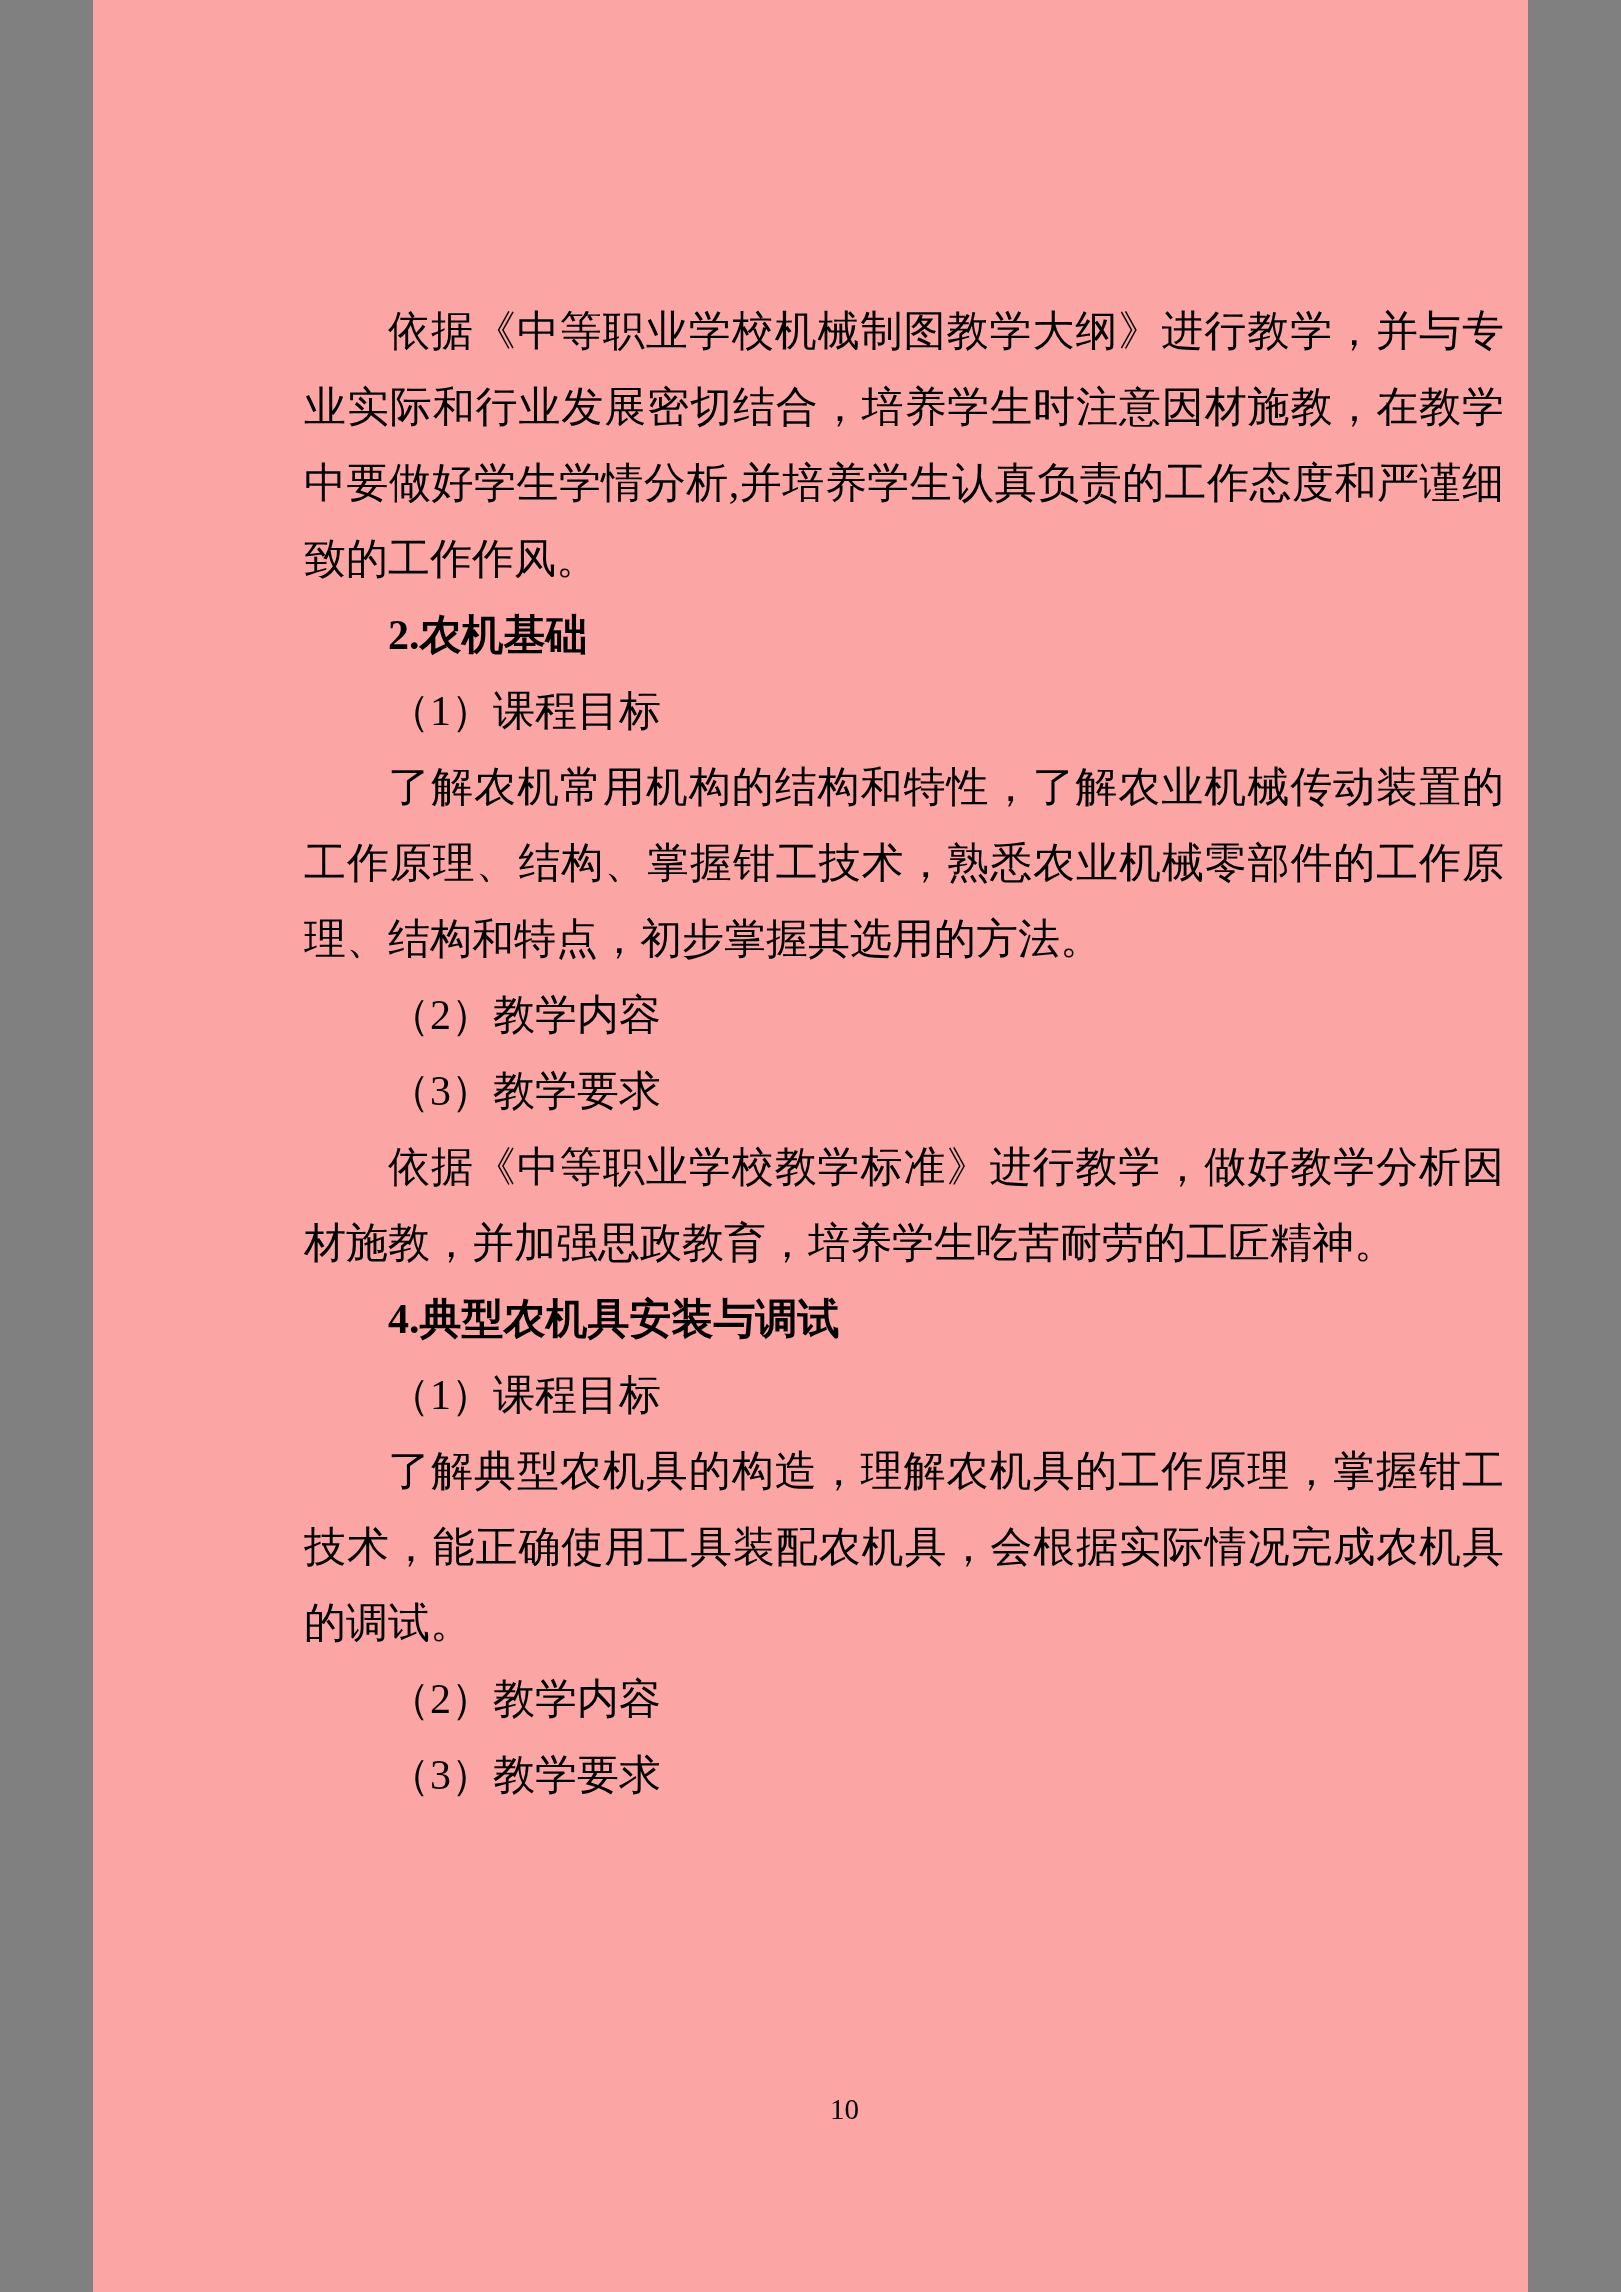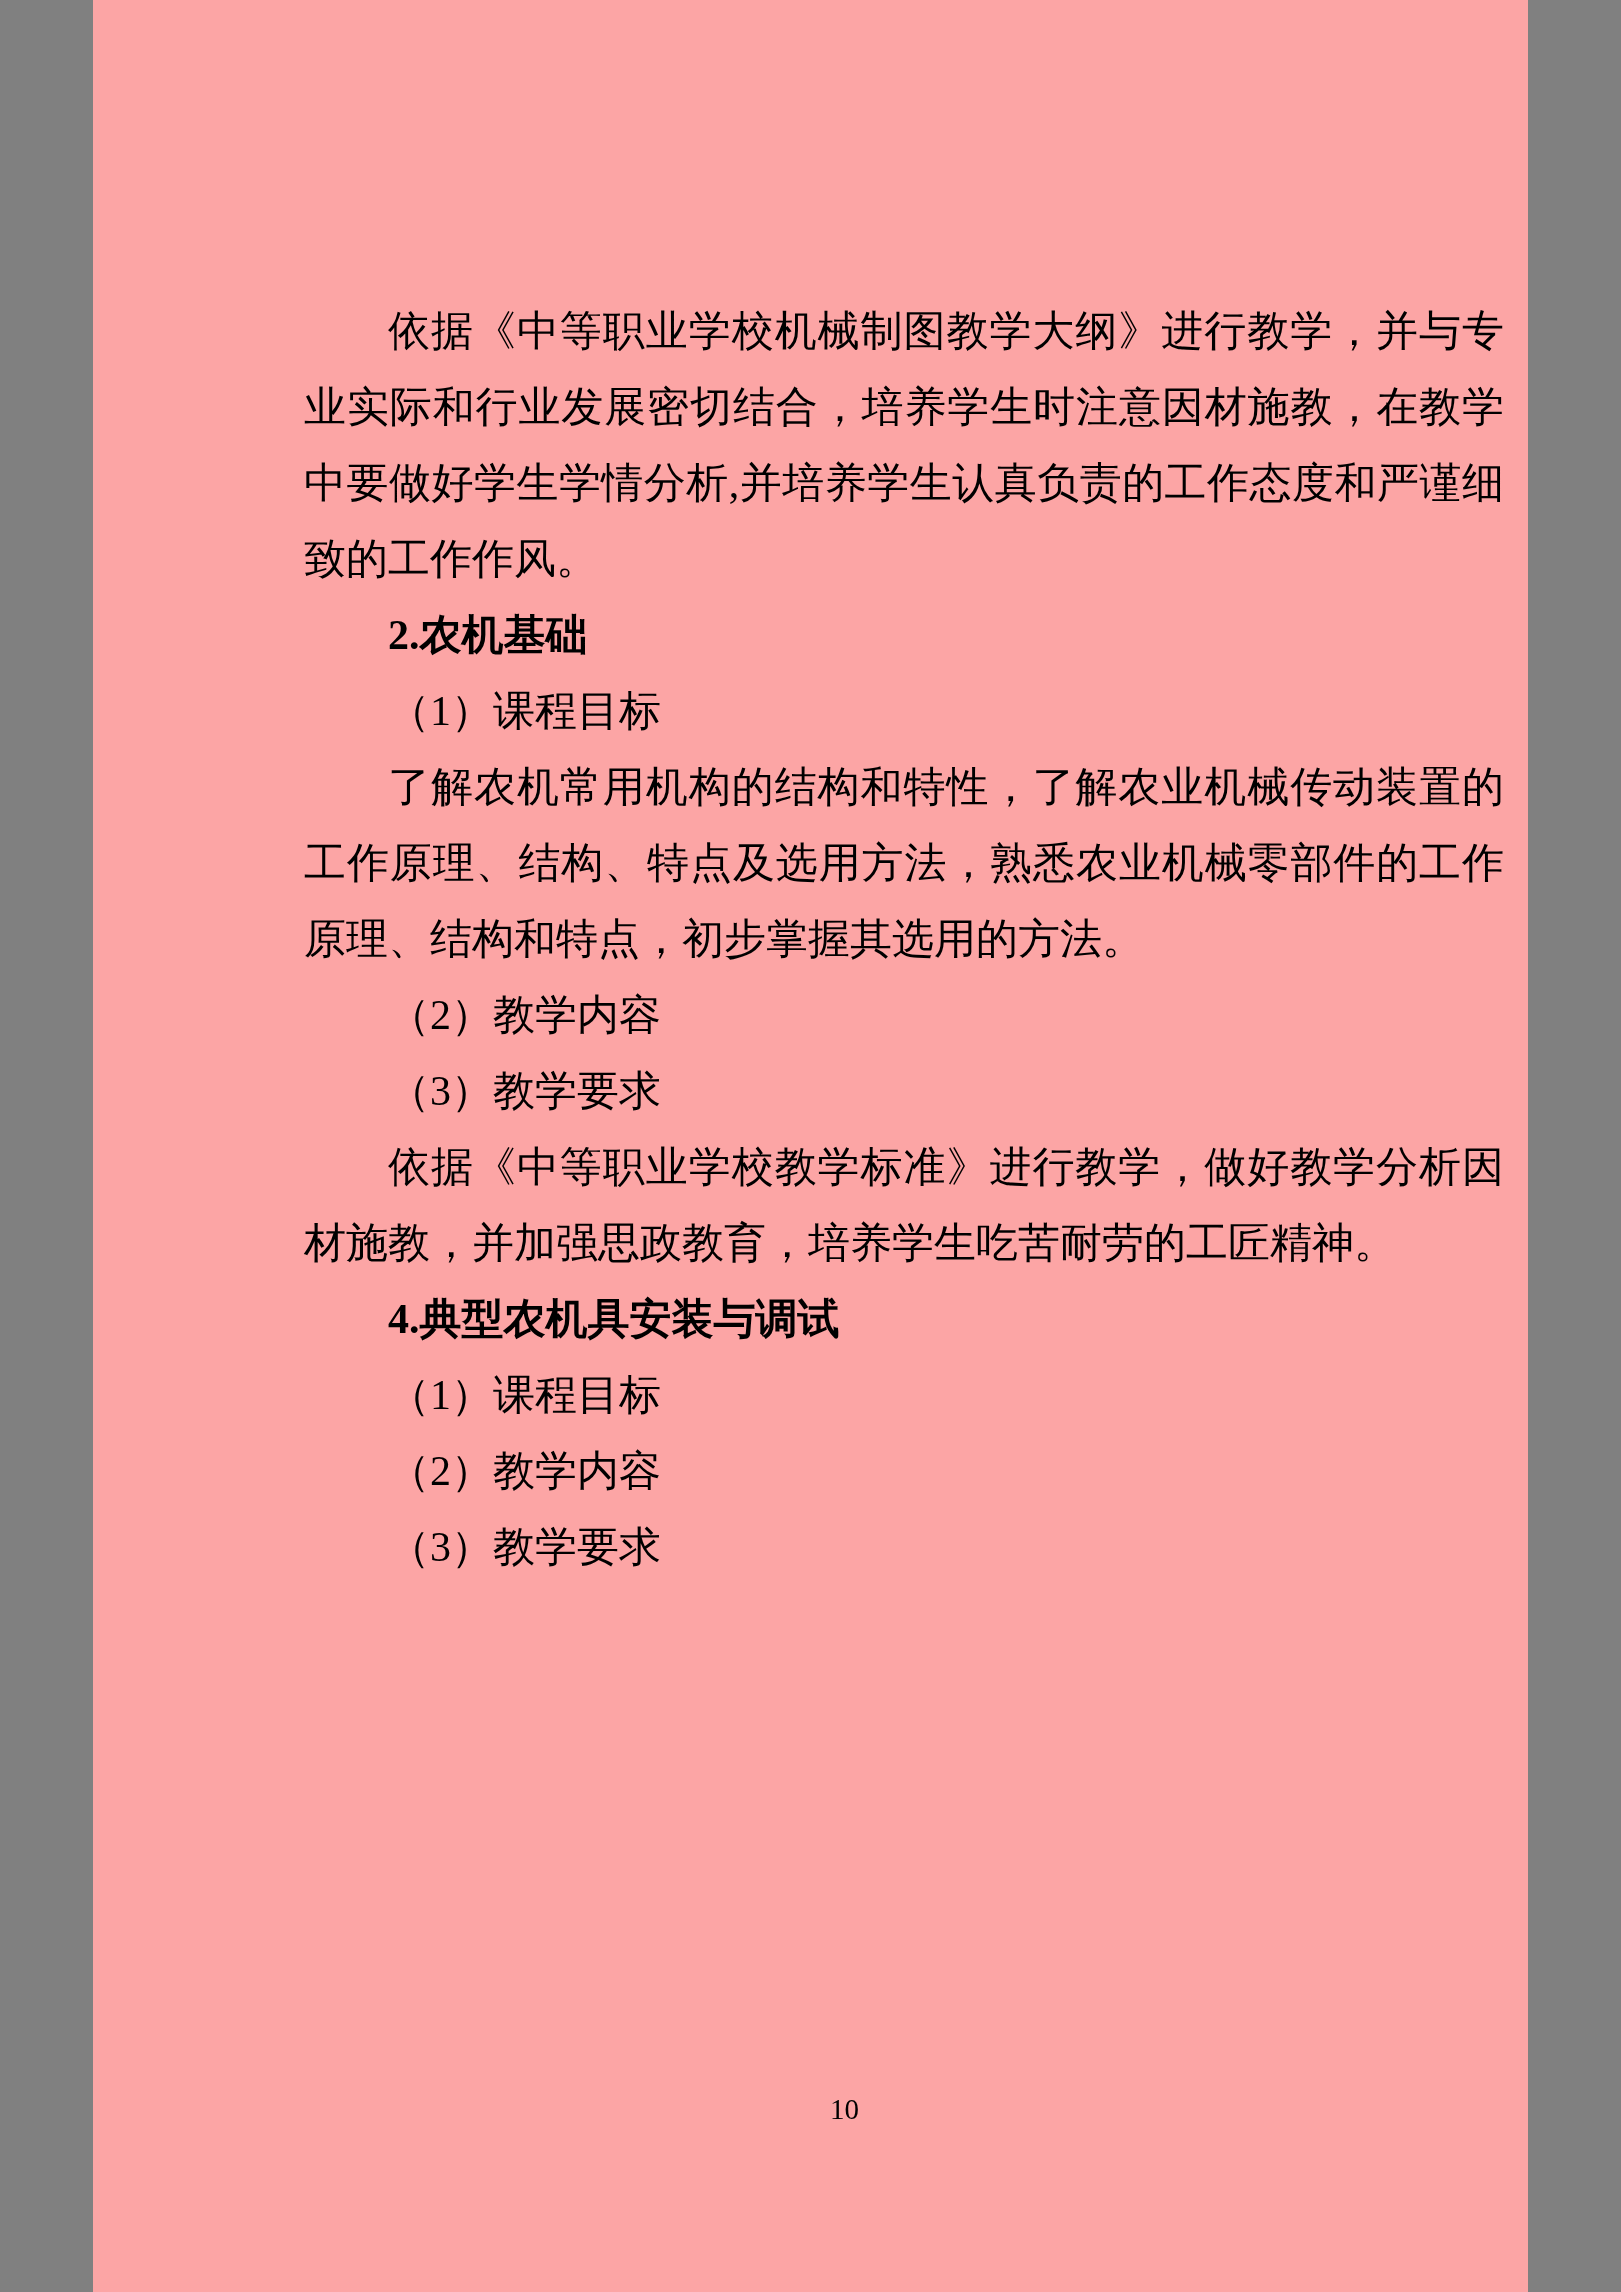--- a/index.html
+++ b/index.html
@@ -47,24 +47,25 @@
   }
 </style>
 </head>
 <body>
 
 <div class="page">
   <div class="content">
     <p class="para">依据《中等职业学校机械制图教学大纲》进行教学，并与专业实际和行业发展密切结合，培养学生时注意因材施教，在教学中要做好学生学情分析,并培养学生认真负责的工作态度和严谨细致的工作作风。</p>
     <p class="heading">2.农机基础</p>
     <p class="para">（1）课程目标</p>
-    <p class="para">了解农机常用机构的结构和特性，了解农业机械传动装置的工作原理、结构、特点及选用方法，熟悉农业机械零部件的工作原理、结构和特点，初步掌握其选用的方法。</p>
+    <p class="para">了解农机常用机构的结构和特性，了解农业机械传动装置的工作原理、结构、掌握钳工技术，熟悉农业机械零部件的工作原理、结构和特点，初步掌握其选用的方法。</p>
     <p class="para">（2）教学内容</p>
     <p class="para">（3）教学要求</p>
     <p class="para">依据《中等职业学校教学标准》进行教学，做好教学分析因材施教，并加强思政教育，培养学生吃苦耐劳的工匠精神。</p>
     <p class="heading">4.典型农机具安装与调试</p>
     <p class="para">（1）课程目标</p>
+    <p class="para">了解典型农机具的构造，理解农机具的工作原理，掌握钳工技术，能正确使用工具装配农机具，会根据实际情况完成农机具的调试。</p>
     <p class="para">（2）教学内容</p>
     <p class="para">（3）教学要求</p>
   </div>
   <div class="page-number">10</div>
 </div>
 
 
 </body></html>

